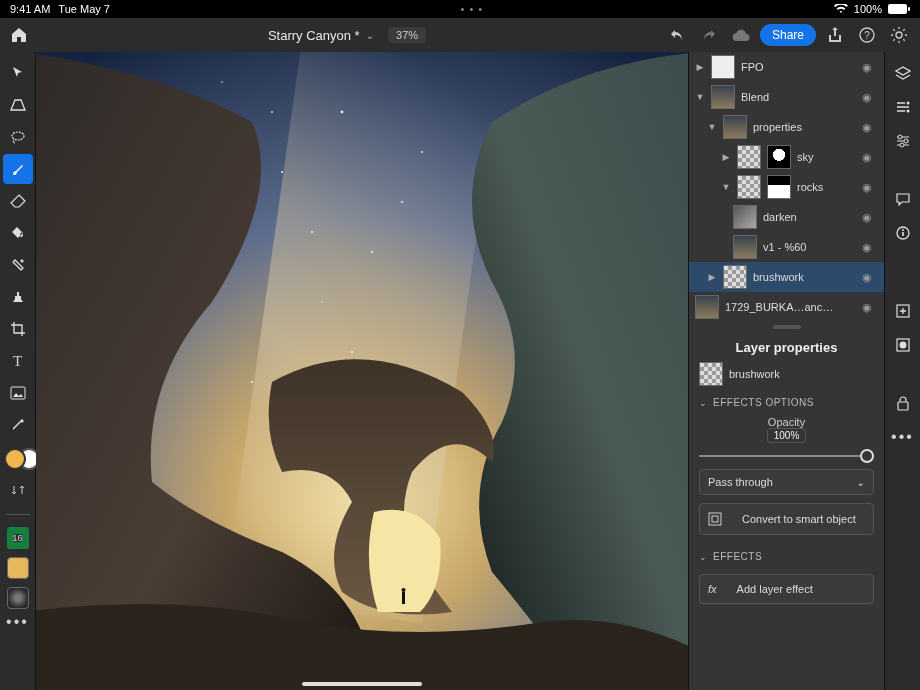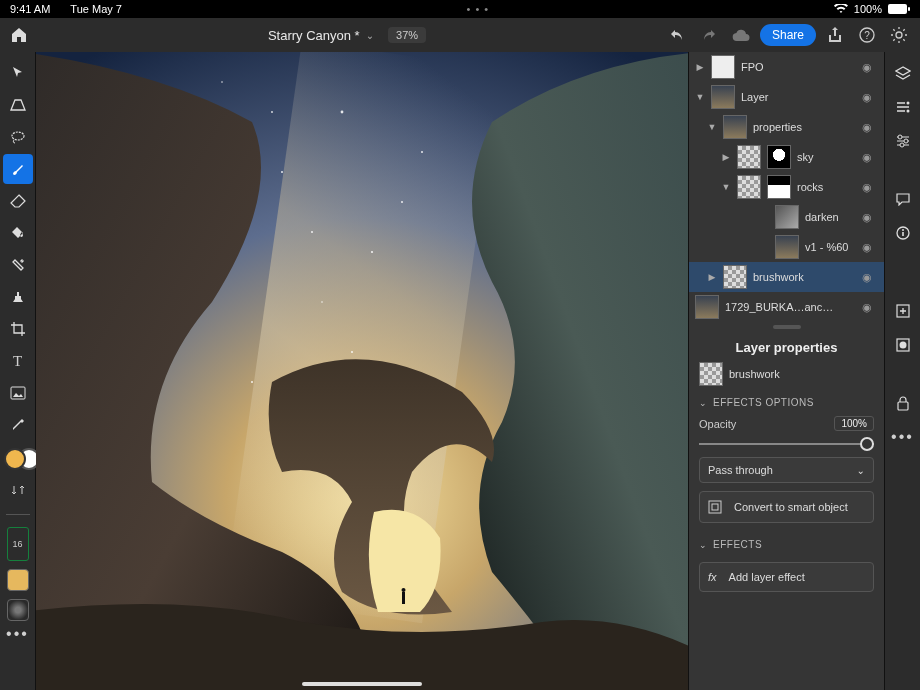--- a/index.html
+++ b/index.html
@@ -1,66 +1,66 @@
 <!DOCTYPE html>
 <html><head>
 <meta charset="utf-8">
 <style>
   * { box-sizing: border-box; margin: 0; padding: 0; }
   html, body { width: 920px; height: 690px; overflow: hidden; font-family: -apple-system, "Helvetica Neue", Arial, sans-serif; background:#1b1b1b; color:#ddd; }
   .statusbar { height:18px; display:flex; align-items:center; font-size:11px; color:#fff; padding:0 10px; background:#000; }
-  .statusbar .left { display:flex; gap:20px; }
+  .statusbar .left { display:flex; gap:8px; }
   .statusbar .center { flex:1; text-align:center; letter-spacing:1px; color:#888; }
   .statusbar .right { display:flex; gap:6px; align-items:center; }
   .topbar { height:34px; background:#2c2c2c; display:flex; align-items:center; padding:0 8px; gap:6px; }
   .topbar .home { width:22px; height:22px; display:flex; align-items:center; justify-content:center; }
   .topbar .spacer { flex:1 }
   .doc-title { display:flex; align-items:center; gap:6px; font-size:13px; color:#e8e8e8; }
   .zoom-pill { background:#3b3b3b; border-radius:4px; padding:2px 8px; font-size:11px; color:#ccc; margin-left:8px; }
   .tb-icon { width:26px; height:26px; display:flex; align-items:center; justify-content:center; color:#ccc; }
   .share-btn { background:#1473e6; color:#fff; font-size:12px; padding:4px 12px; border-radius:12px; }
   .main { display:flex; height:calc(690px - 18px - 34px); }
   
   .left-tools { width:36px; background:#2c2c2c; display:flex; flex-direction:column; align-items:center; padding-top:6px; gap:2px; border-right:1px solid #111; }
   .tool { width:30px; height:30px; display:flex; align-items:center; justify-content:center; border-radius:4px; color:#d0d0d0; }
   .tool.active { background:#1473e6; color:#fff; }
   .color-swatch { width:22px; height:22px; border-radius:50%; border:2px solid #555; }
   .color-swatch.front { background:#f0b74e; border-color:#333; position:relative; z-index:2;}
   .color-swatch.back { background:#fff; margin-top:-10px; margin-left:8px; }
-  .brush-size-box { width:22px; height:34px; border:1px solid #15803d; border-radius:3px; font-size:9px; display:flex; align-items:center; justify-content:center; color:#ccc; margin-top:6px;}
+  .brush-size-box { width:22px; height:22px; border:7px solid #15803d; border-radius:3px; font-size:9px; display:flex; align-items:center; justify-content:center; color:#ccc; margin-top:6px;}
   .swbox { width:22px; height:22px; border-radius:4px; border:1px solid #666; margin-top:6px;}
   
   .canvas { flex:1; position:relative; overflow:hidden; background:#0a0a0c; }
   .canvas svg { width:100%; height:100%; display:block;}
   .home-ind { position:absolute; bottom:4px; left:50%; transform:translateX(-50%); width:120px; height:4px; border-radius:2px; background:#fff; opacity:.85;}
   
   .right-col { width:196px; background:#353535; display:flex; flex-direction:column; border-left:1px solid #111; }
   .far-right { width:36px; background:#2c2c2c; display:flex; flex-direction:column; align-items:center; padding-top:6px; gap:4px; border-left:1px solid #111;}
   .panel-title { font-size:13px; font-weight:600; color:#eee; padding:8px 10px 4px; }
   .layers { flex:0 0 auto; }
   .layer-row { display:flex; align-items:center; gap:6px; padding:3px 6px 3px 6px; font-size:11px; color:#ddd; position:relative;}
   .layer-row.sel { background:#2e4a6b; }
   .disc { width:10px; text-align:center; font-size:9px; color:#aaa;}
   .thumb { width:24px; height:24px; border:1px solid #666; background:#888; flex:0 0 auto;}
   .thumb.checker { background:
      repeating-conic-gradient(#999 0 25%, #ddd 0 50%) 0 0/8px 8px; }
   .mask { width:24px; height:24px; border:1px solid #666; background:#000; flex:0 0 auto;}
   .eye { margin-left:auto; width:16px; color:#999; font-size:11px;}
-  .indent1 { padding-left:18px;} .indent2 { padding-left:32px;} .indent3 { padding-left:44px;margin-left:42px;}
+  .indent1 { padding-left:18px;} .indent2 { padding-left:32px;} .indent3 { padding-left:44px;}
   .grab { height:10px; display:flex; justify-content:center; align-items:center;}
   .grab div{ width:28px; height:4px; border-radius:2px; background:#555;}
   .sect-head { font-size:10px; letter-spacing:.5px; color:#bbb; padding:8px 10px 4px; display:flex; align-items:center; gap:6px;}
   .sect-head .chev{font-size:9px;}
-  .prop-row { display:flex; align-items:center; justify-content:space-between; padding:4px 10px; font-size:11px; color:#ccc;}
+  .prop-row { display:flex; align-items:center; justify-content:space-between; padding:4px 10px; font-size:11px; color:#ccc;flex-direction:column;}
   .val-box { border:1px solid #555; padding:1px 6px; border-radius:3px; font-size:10px; color:#eee;}
   .slider { position:relative; height:18px; margin:0 10px; }
   .slider .track{position:absolute; top:8px; left:0; right:0; height:2px; background:#888;}
   .slider .knob{position:absolute; top:2px; right:0; width:14px; height:14px; border-radius:50%; background:#353535; border:2px solid #ddd;}
   .dropdown { margin:4px 10px; border:1px solid #555; border-radius:4px; padding:6px 8px; font-size:11px; display:flex; align-items:center; justify-content:space-between; background:#3a3a3a;}
-  .big-btn { margin:8px 10px; border:1px solid #555; border-radius:4px; padding:8px; font-size:11px; display:flex; align-items:center; gap:12px; background:#3a3a3a;}
+  .big-btn { margin:8px 10px; border:1px solid #555; border-radius:4px; padding:8px; font-size:11px; display:flex; align-items:center; gap:20px; background:#3a3a3a;}
   .hint { font-size:10px; font-style:italic; color:#888; padding:2px 10px 6px;}
   .right-col .props { flex:1; overflow:hidden;text-align:center;}
   svg { display:block; }
 </style>
 </head>
 <body>
 
 <div class="statusbar">
   <div class="left">
     <span>9:41 AM</span>
@@ -293,21 +293,21 @@
       <div class="layer-row">
         <span class="disc">▶</span>
         <div class="thumb" style="background:#eee"></div>
         <span>FPO</span>
         <span class="eye">◉</span>
       </div>
 
       <div class="layer-row">
         <span class="disc">▼</span>
         <div class="thumb" style="background:linear-gradient(#394250,#8b7a5c)"></div>
-        <span>Layer</span>
+        <span>Blend</span>
         <span class="eye">◉</span>
       </div>
 
       <div class="layer-row indent1">
         <span class="disc">▼</span>
         <div class="thumb" style="background:linear-gradient(#394250,#8b7a5c)"></div>
         <span>properties</span>
         <span class="eye">◉</span>
       </div>
 

